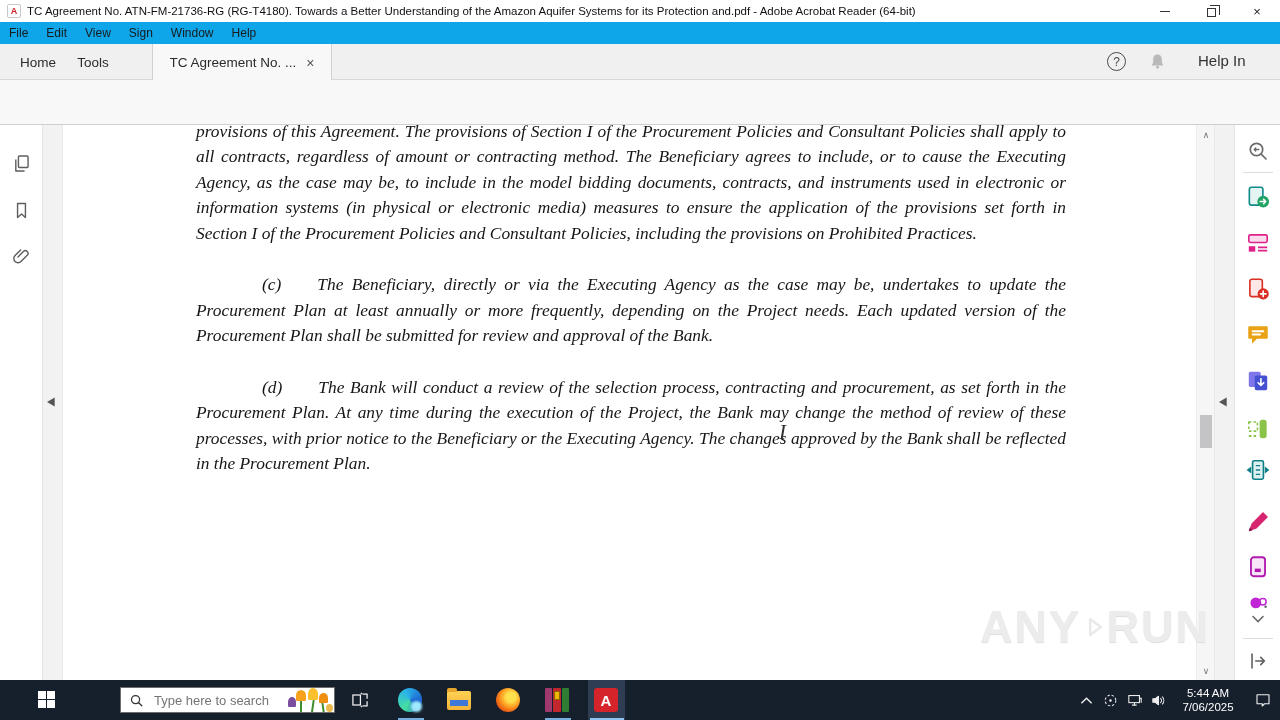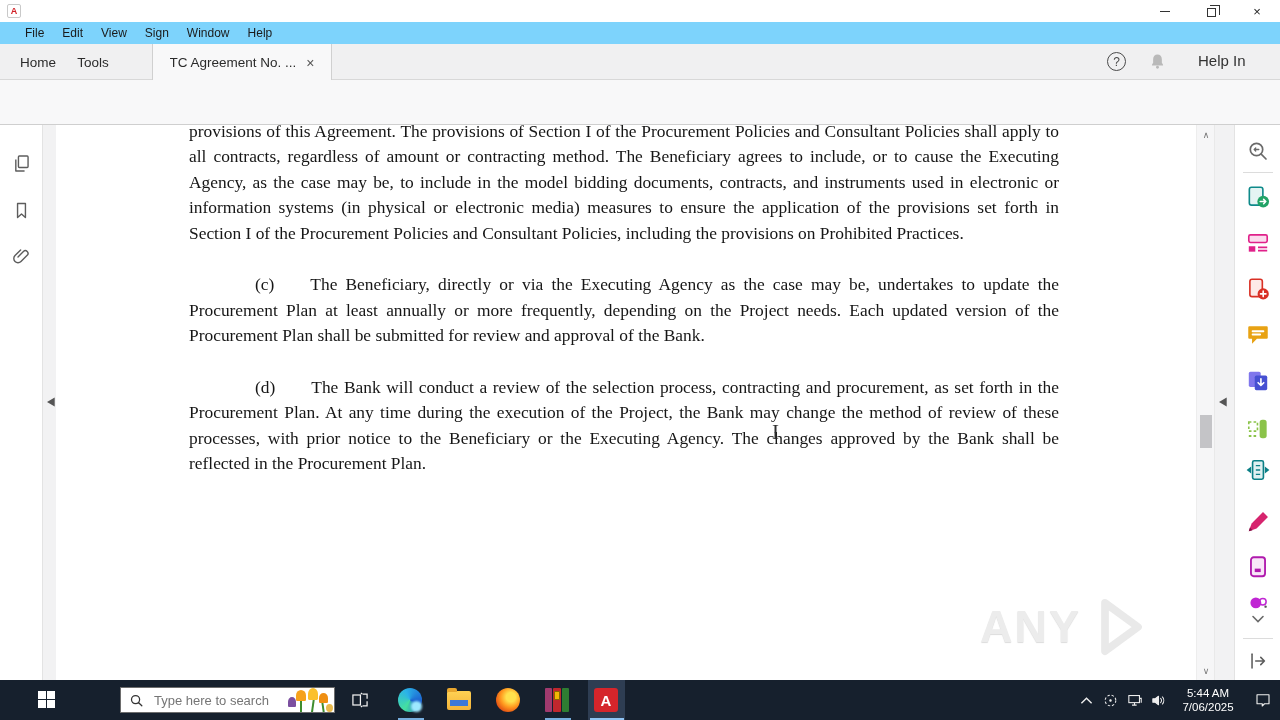--- a/index.html
+++ b/index.html
@@ -14,21 +14,21 @@
              color:#d11f25;font-size:9px;font-weight:bold;display:flex;align-items:center;justify-content:center;}
   .title-text{font-size:11.5px;color:#111;white-space:nowrap;}
   .win-controls{position:absolute;right:0;top:0;height:22px;display:flex;}
   .win-btn{width:46px;height:22px;display:flex;align-items:center;justify-content:center;font-size:13px;color:#222;}
   .min-glyph{display:block;width:10px;height:1px;background:#333;}
   .restore-glyph{position:relative;width:9px;height:9px;border:1px solid #333;margin-top:2px;}
   .restore-glyph:before{content:"";position:absolute;left:2px;top:-4px;width:9px;height:9px;border:1px solid #333;
                         border-left:none;border-bottom:none;}
 
   
-  .menubar{left:0;top:22px;width:1280px;height:22px;background:#7dd3fc;display:flex;align-items:center;padding-left:16px;}
+  .menubar{left:0;top:22px;width:1280px;height:22px;background:#0ea5e9;display:flex;align-items:center;padding-left:0;}
   .menu-item{font-size:12px;color:#1a1a1a;padding:2px 9px;}
 
   
   .tabstrip{left:0;top:44px;width:1280px;height:36px;background:#f0f0f1;border-bottom:1px solid #d8d8d8;}
   .tab{position:absolute;top:0;height:36px;display:flex;align-items:center;justify-content:center;font-size:13.5px;color:#2b2b2b;}
   .tab-home{left:8px;width:60px;}
   .tab-tools{left:64px;width:58px;}
   .tab-doc{left:152px;width:180px;background:#f8f8f9;border-left:1px solid #d0d0d0;border-right:1px solid #d0d0d0;height:37px;}
   .tab-doc-label{max-width:140px;overflow:hidden;white-space:nowrap;}
   .tab-close{margin-left:10px;color:#555;font-size:14px;}
@@ -54,21 +54,21 @@
 
   
   .main{left:0;top:125px;width:1280px;height:555px;background:#fff;}
   .left-rail{position:absolute;left:0;top:0;width:43px;height:555px;background:#fff;border-right:1px solid #e3e3e3;}
   .rail-icon{position:absolute;left:11px;}
   .pane-strip{position:absolute;top:0;width:20px;height:555px;background:#f2f2f3;}
   .strip-left{left:43px;border-right:1px solid #e9e9e9;}
   .strip-right{left:1214px;border-left:1px solid #e9e9e9;}
   .pane-arrow{position:absolute;top:270px;left:4px;font-size:10px;color:#555;transform:scaleY(1.15);}
 
-  .doc{position:absolute;left:56px;top:0;width:1133px;height:555px;background:#fff;overflow:hidden;}
+  .doc{position:absolute;left:63px;top:0;width:1133px;height:555px;background:#fff;overflow:hidden;font-style:italic;}
   .doc-text{position:absolute;left:133px;top:-6px;width:870px;font-family:"Liberation Serif",serif;
             font-size:17.4px;line-height:25.45px;color:#161616;text-align:justify;}
   .doc-text p{margin:0 0 26px 0;}
   .p-indent{text-indent:66px;}
   .p-gap{margin-left:36px;}
   .ibeam{position:absolute;left:716px;top:295px;font-family:"Liberation Serif",serif;font-size:21px;color:#2e2e2e;}
 
   
   .vscroll{position:absolute;left:1196px;top:0;width:18px;height:555px;background:#f6f6f7;border-left:1px solid #ededed;}
   .scroll-arrow{position:absolute;left:0;width:18px;height:16px;display:flex;align-items:center;justify-content:center;
@@ -120,20 +120,21 @@
   .clock{width:64px;text-align:center;color:#fff;font-size:11.5px;line-height:14px;margin:0 6px;}
   .action-center{width:34px;height:40px;display:flex;align-items:center;justify-content:center;}
 </style>
 </head>
 <body>
 
 <div class="screen">
 
   <div class="abs titlebar">
     <div class="pdf-badge">A</div>
+    <div class="title-text">TC Agreement No. ATN-FM-21736-RG (RG-T4180). Towards a Better Understanding of the Amazon Aquifer Systems for its Protection and.pdf - Adobe Acrobat Reader (64-bit)</div>
     <div class="win-controls">
       <div class="win-btn">
           <span class="min-glyph"></span>
         </div>
       <div class="win-btn">
           <span class="restore-glyph"></span>
         </div>
       <div class="win-btn">
           <span>×</span>
         </div>
@@ -447,20 +448,21 @@
           </svg>
       </div>
     </div>
   </div>
 
   <div class="watermark">
     <span class="wm-text">ANY</span>
     <svg width="66" height="66" viewBox="0 0 60 60" style="margin:0 2px;">
       <path d="M20 8 L50 30 L20 52 Z" fill="none" stroke="#e9e9e9" stroke-width="7" stroke-linejoin="round"></path>
     </svg>
+    <span class="wm-text">RUN</span>
   </div>
 
   <div class="abs taskbar">
     <div class="start">
         <div></div>
         <div></div>
         <div></div>
         <div></div>
       </div>
 

